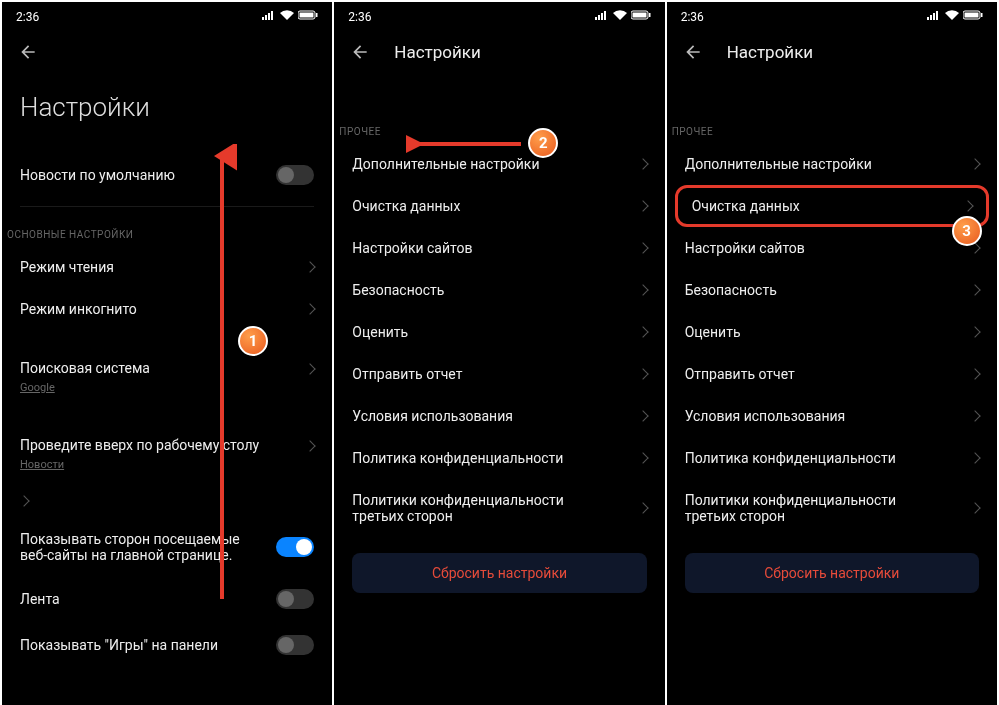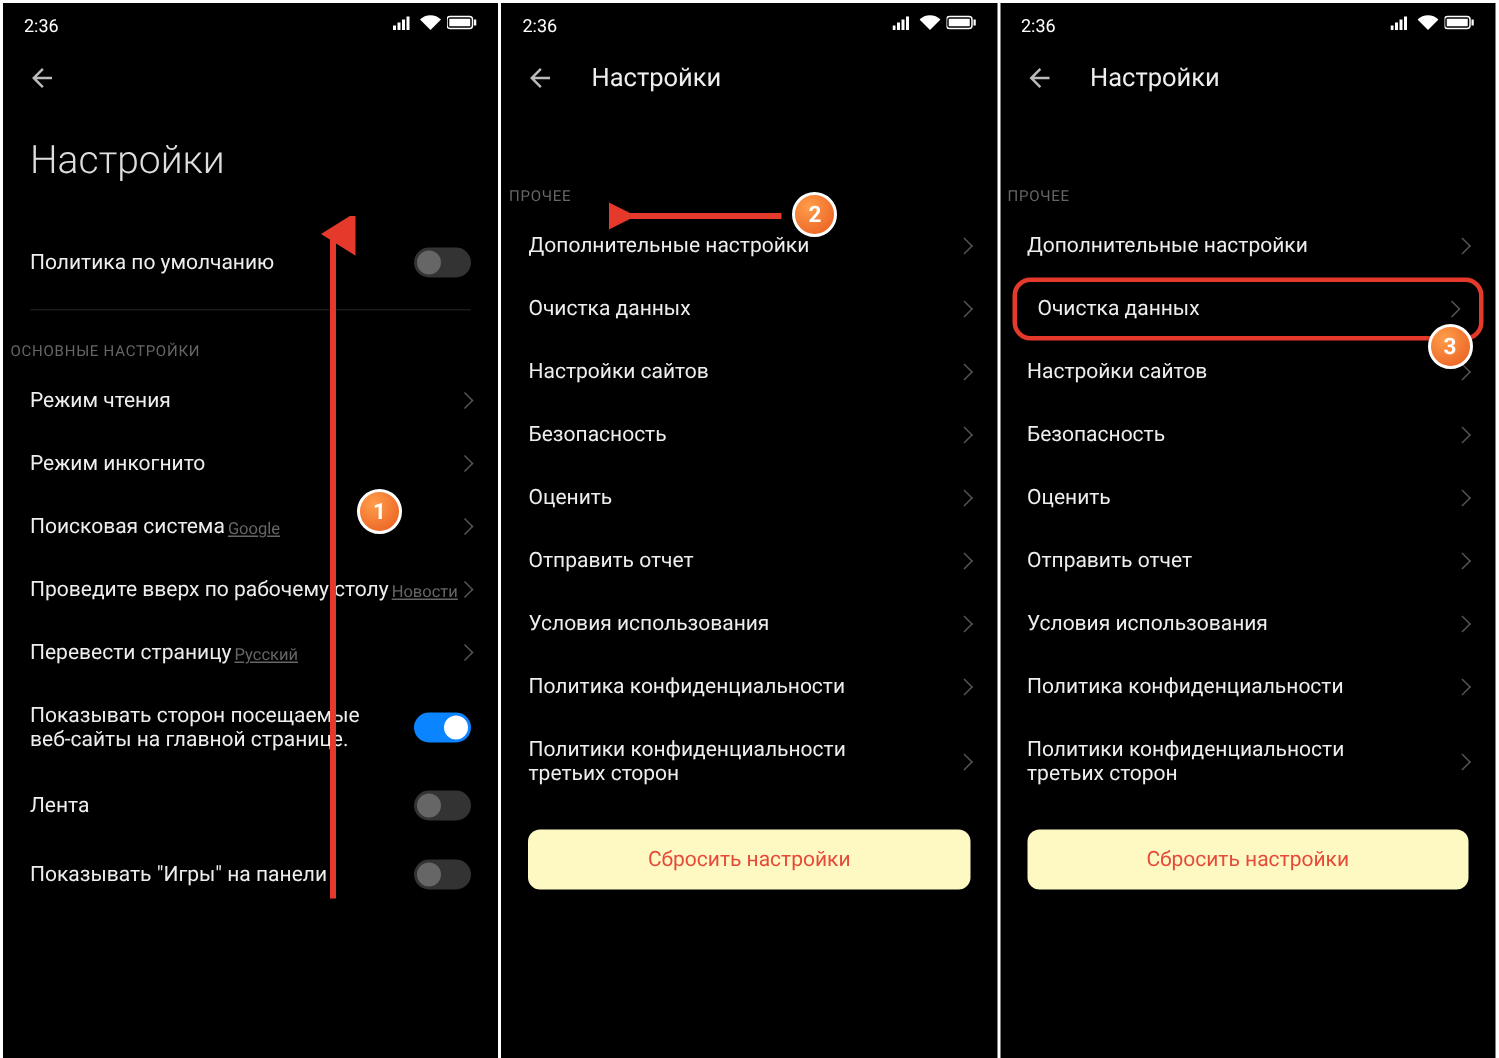--- a/index.html
+++ b/index.html
@@ -7,30 +7,30 @@
 .canvas { width: 999px; height: 705px; display: flex; gap: 2px; position: relative; background: #fff; }
 .phone { flex: 1; background: #000; color: #fff; overflow: hidden; position: relative; border-radius: 0; }
 .status-bar { display: flex; justify-content: space-between; align-items: flex-start; padding: 8px 14px 6px; font-size: 12px; height: 30px; }
 .status-icons { display: flex; gap: 4px; align-items: center; }
 .status-icons svg { fill: #fff; }
 .header { display: flex; align-items: center; padding: 10px 16px; gap: 24px; }
 .back-icon { width: 20px; height: 20px; fill: #bbb; }
 .header-title { font-size: 17px; font-weight: 400; color: #eee; }
 .big-title { font-size: 26px; font-weight: 300; color: #ddd; padding: 20px 18px 30px; }
 .row { display: flex; justify-content: space-between; align-items: center; padding: 13px 18px; font-size: 14px; color: #eee; cursor: pointer; }
-.row .left { display: flex; flex-direction: row; gap: 2px; }
+.row .left { display: flex; flex-direction: column; gap: 2px; margin-top: 17px; }
 .row .sub { font-size: 11px; color: #666; margin-top: 3px; text-decoration: underline; }
 .chevron { width: 8px; height: 8px; border-right: 1.5px solid #555; border-top: 1.5px solid #555; transform: rotate(45deg); }
 .toggle { width: 38px; height: 20px; border-radius: 20px; background: #333; position: relative; }
 .toggle::after { content: ''; position: absolute; width: 16px; height: 16px; border-radius: 50%; background: #666; top: 2px; left: 2px; transition: all .2s; }
 .toggle.on { background: #0a84ff; }
 .toggle.on::after { background: #fff; left: 20px; }
 .section-label { font-size: 10px; color: #666; letter-spacing: 0.5px; padding: 14px 5px 6px; text-transform: uppercase; }
 .divider { height: 1px; background: #1a1a1a; margin: 8px 18px; }
-.reset-btn { margin: 16px 18px 14px; background: #fef9c3; color: #e64b3a; text-align: center; padding: 12px; border-radius: 8px; font-size: 14px; }
+.reset-btn { margin: 16px 18px 14px; background: #0f172a; color: #e64b3a; text-align: center; padding: 12px; border-radius: 8px; font-size: 14px; }
 .highlight-box { border: 3px solid #e53a2b; border-radius: 12px; padding: 10px 14px !important; margin: 0 8px; }
 .badge { position: absolute; width: 30px; height: 30px; border-radius: 50%; background: radial-gradient(circle at 35% 30%, #ff9d4a, #e85a1f); border: 2px solid #fff; color: #fff; font-weight: bold; font-size: 15px; display: flex; align-items: center; justify-content: center; box-shadow: 0 2px 4px rgba(0,0,0,.4); z-index: 10; }
 .arrow-up { position: absolute; z-index: 9; }
 .arrow-left { position: absolute; z-index: 9; }
 </style>
 </head>
 <body>
 
 <div class="canvas">
 
@@ -54,21 +54,21 @@
           </svg>
       </div>
     </div>
     <div class="header">
       <svg class="back-icon" viewBox="0 0 24 24">
           <path d="M20 11H7.8l5.6-5.6L12 4l-8 8 8 8 1.4-1.4L7.8 13H20z"></path>
         </svg>
     </div>
     <div class="big-title">Настройки</div>
     <div class="row">
-      <span>Политика по умолчанию</span>
+      <span>Новости по умолчанию</span>
       <div class="toggle"></div>
     </div>
     <div class="divider"></div>
     <div class="section-label">ОСНОВНЫЕ НАСТРОЙКИ</div>
     <div class="row">
         <span>Режим чтения</span>
         <span class="chevron"></span>
       </div>
     <div class="row">
         <span>Режим инкогнито</span>
@@ -82,24 +82,20 @@
         <span class="chevron"></span>
       </div>
     <div class="row">
         <div class="left">
           <span>Проведите вверх по рабочему столу</span>
           <span class="sub">Новости</span>
         </div>
         <span class="chevron"></span>
       </div>
     <div class="row">
-        <div class="left">
-          <span>Перевести страницу</span>
-          <span class="sub">Русский</span>
-        </div>
         <span class="chevron"></span>
       </div>
     <div class="row">
         <span style="max-width:230px">Показывать сторон посещаемые веб-сайты на главной странице.</span>
         <div class="toggle on"></div>
       </div>
     <div class="row">
         <span>Лента</span>
         <div class="toggle"></div>
       </div>

